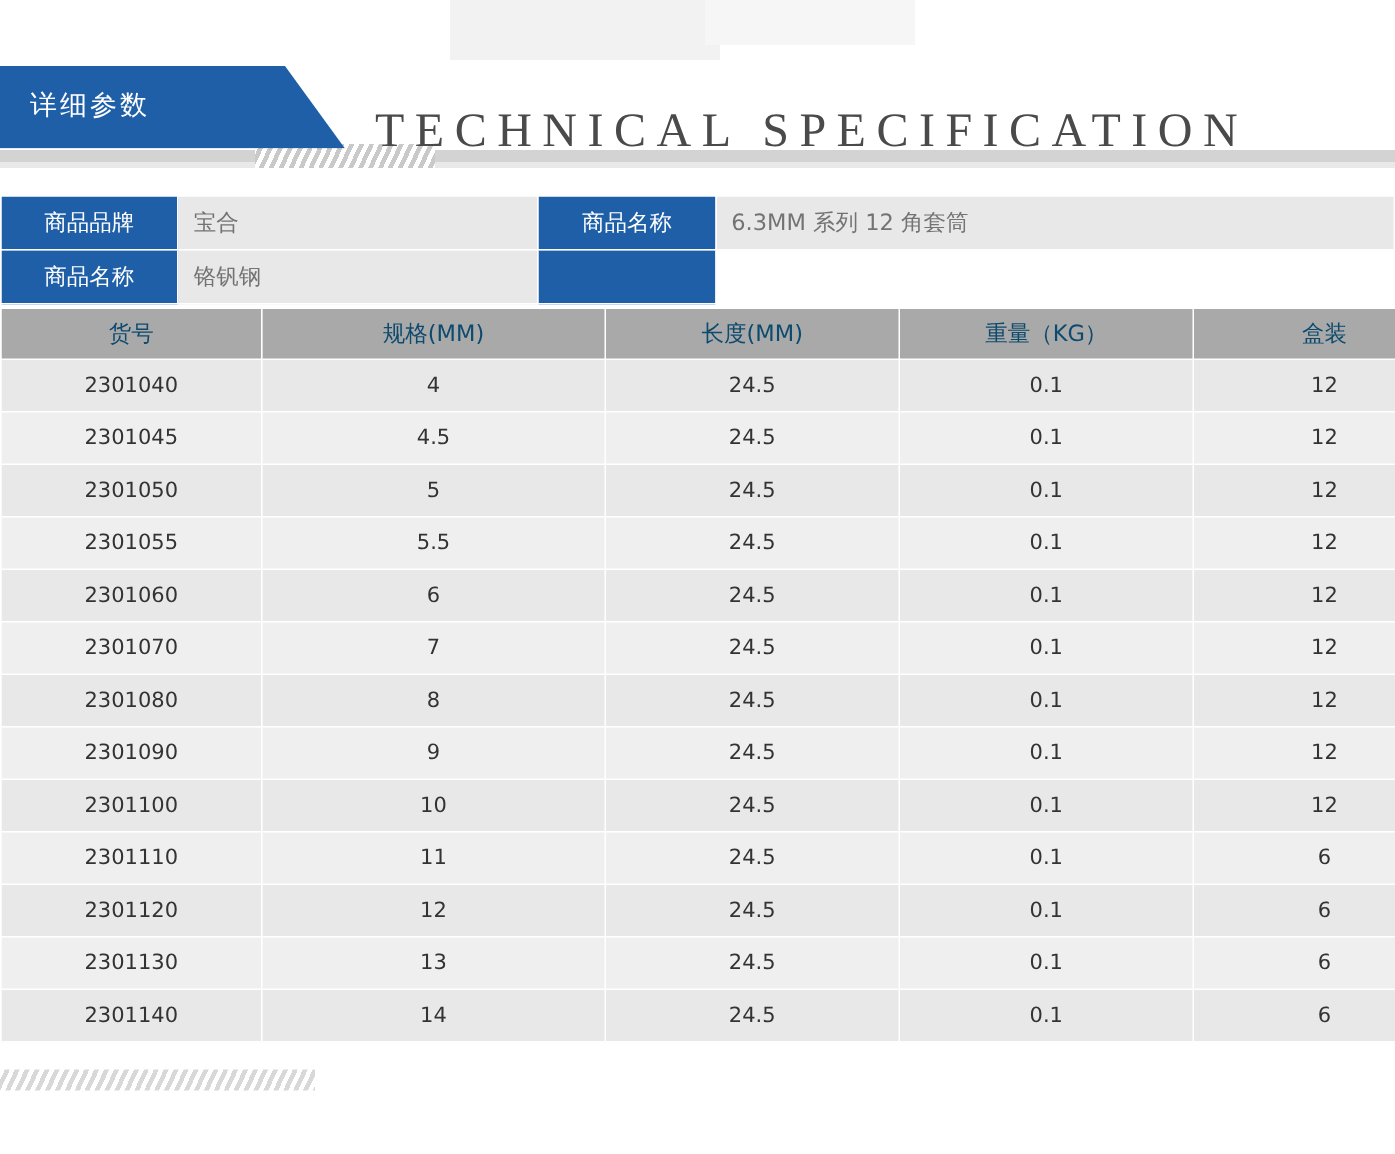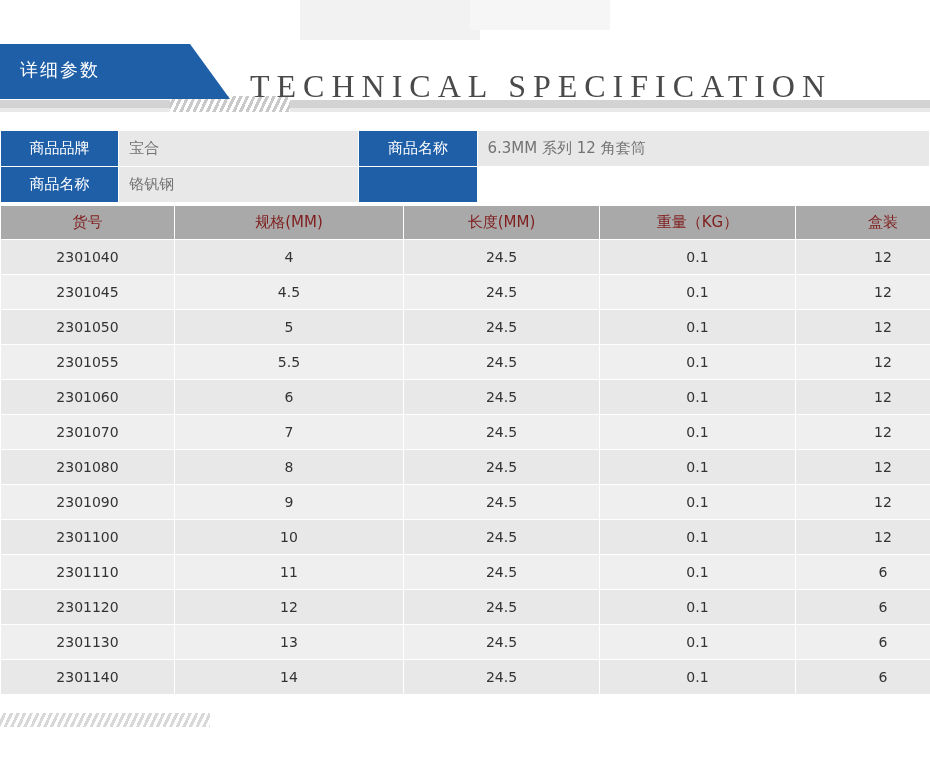--- a/index.html
+++ b/index.html
@@ -134,21 +134,21 @@
 
   
   .spec-table {
     width: 930px;
     border-collapse: collapse;
     table-layout: fixed;
     margin-top: 2px;
   }
   .spec-table th {
     background: #a9a9a9;
-    color: #7f1d1d;
+    color: #0c4a6e;
     font-size: 15px;
     font-weight: normal;
     height: 34px;
     border: 1px solid #ffffff;
     font-family: "DejaVu Sans", "Liberation Sans", sans-serif;
   }
   .spec-table td {
     text-align: center;
     font-size: 14px;
     color: #333;

